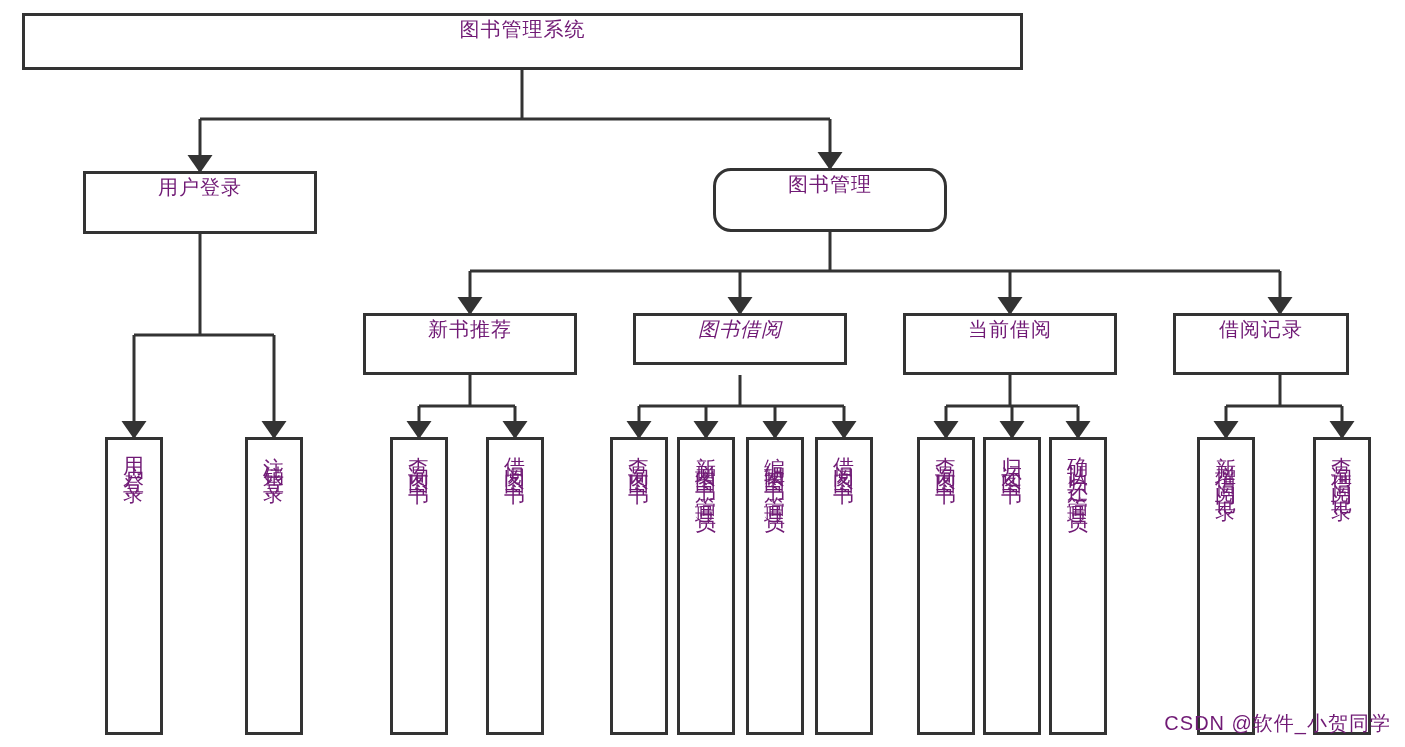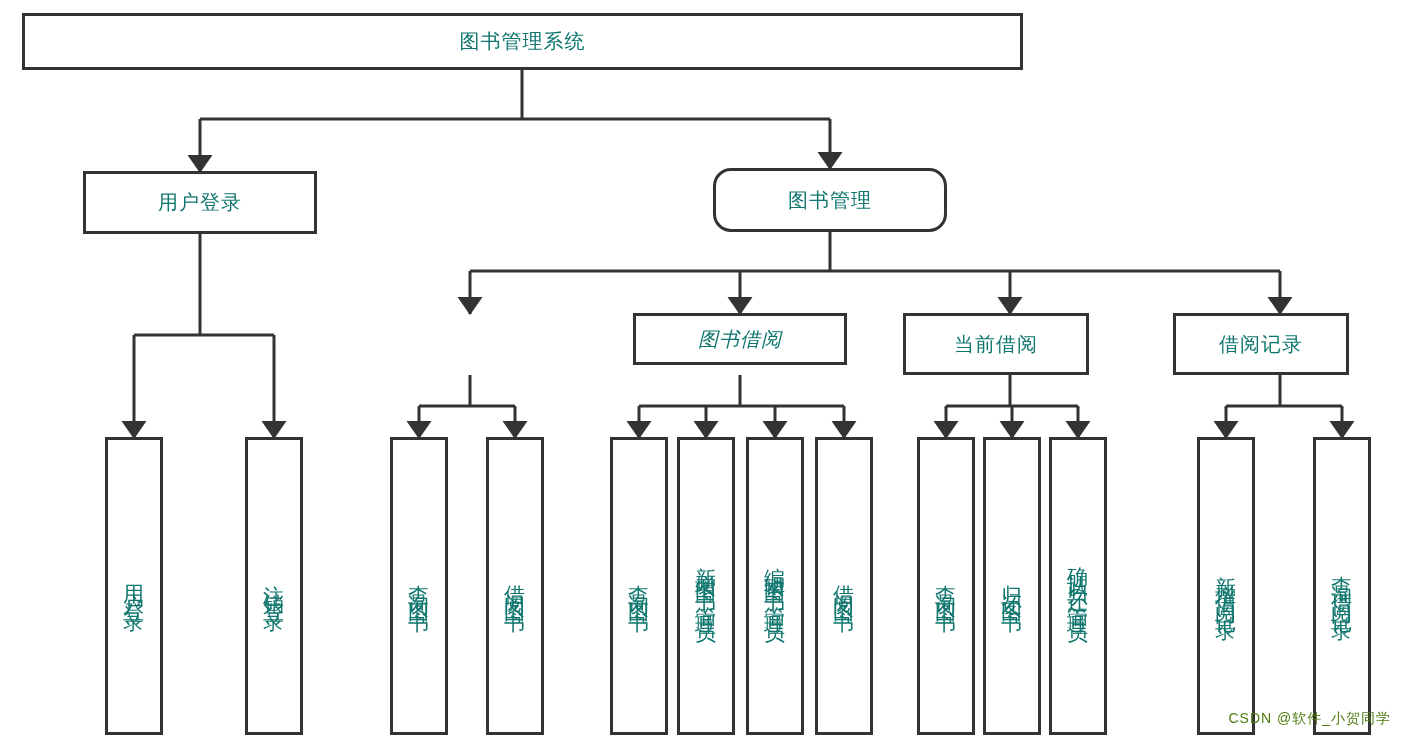--- a/index.html
+++ b/index.html
@@ -20,45 +20,44 @@
     left: 0; top: 0;
     width: 1405px;
     height: 747px;
   }
   .box {
     position: absolute;
     box-sizing: border-box;
     border: 3px solid #333333;
     background: #ffffff;
     display: flex;
-    align-items: center;
     justify-content: center;
-    color: #0f766e;
+    color: #701a75;
     z-index: 2;
   }
   .hlabel {
     font-size: 20px;
     letter-spacing: 1px;
     white-space: nowrap;
   }
   .vlabel {
     writing-mode: vertical-rl;
     text-orientation: mixed;
     font-size: 21px;
     letter-spacing: 9px;
     line-height: 1;
     white-space: nowrap;
   }
   .leaf .vlabel.long { letter-spacing: 8px; }
   .watermark {
     position: absolute;
     right: 14px;
     top: 710px;
-    font-size: 14px;
-    color: #4d7c0f;
+    font-size: 20px;
+    color: #701a75;
     letter-spacing: 1px;
     z-index: 3;
     white-space: nowrap;
   }
 </style>
 </head>
 <body>
 
 <div class="canvas">
 
@@ -116,24 +115,27 @@
     <span class="hlabel">图书管理系统</span>
   </div>
 
   <div class="box" style="left:83px; top:171px; width:234px; height:63px;">
     <span class="hlabel">用户登录</span>
   </div>
   <div class="box" style="left:713px; top:168px; width:234px; height:64px;border-radius:18px;">
     <span class="hlabel">图书管理</span>
   </div>
 
+  <div class="box" style="left:363px; top:313px; width:214px; height:62px;">
+    <span class="hlabel">新书推荐</span>
+  </div>
   <div class="box" style="left:633px; top:313px; width:214px; height:52px;font-style:italic;">
     <span class="hlabel">图书借阅</span>
   </div>
-  <div class="box" style="left:903px; top:313px; width:186px; height:62px;">
+  <div class="box" style="left:903px; top:313px; width:214px; height:62px;">
     <span class="hlabel">当前借阅</span>
   </div>
   <div class="box" style="left:1173px; top:313px; width:176px; height:62px;">
     <span class="hlabel">借阅记录</span>
   </div>
 
   <div class="box leaf" style="left:105px; top:437px; width:58px; height:298px;">
     <span class="vlabel">用户登录</span>
   </div>
   <div class="box leaf" style="left:245px; top:437px; width:58px; height:298px;">

